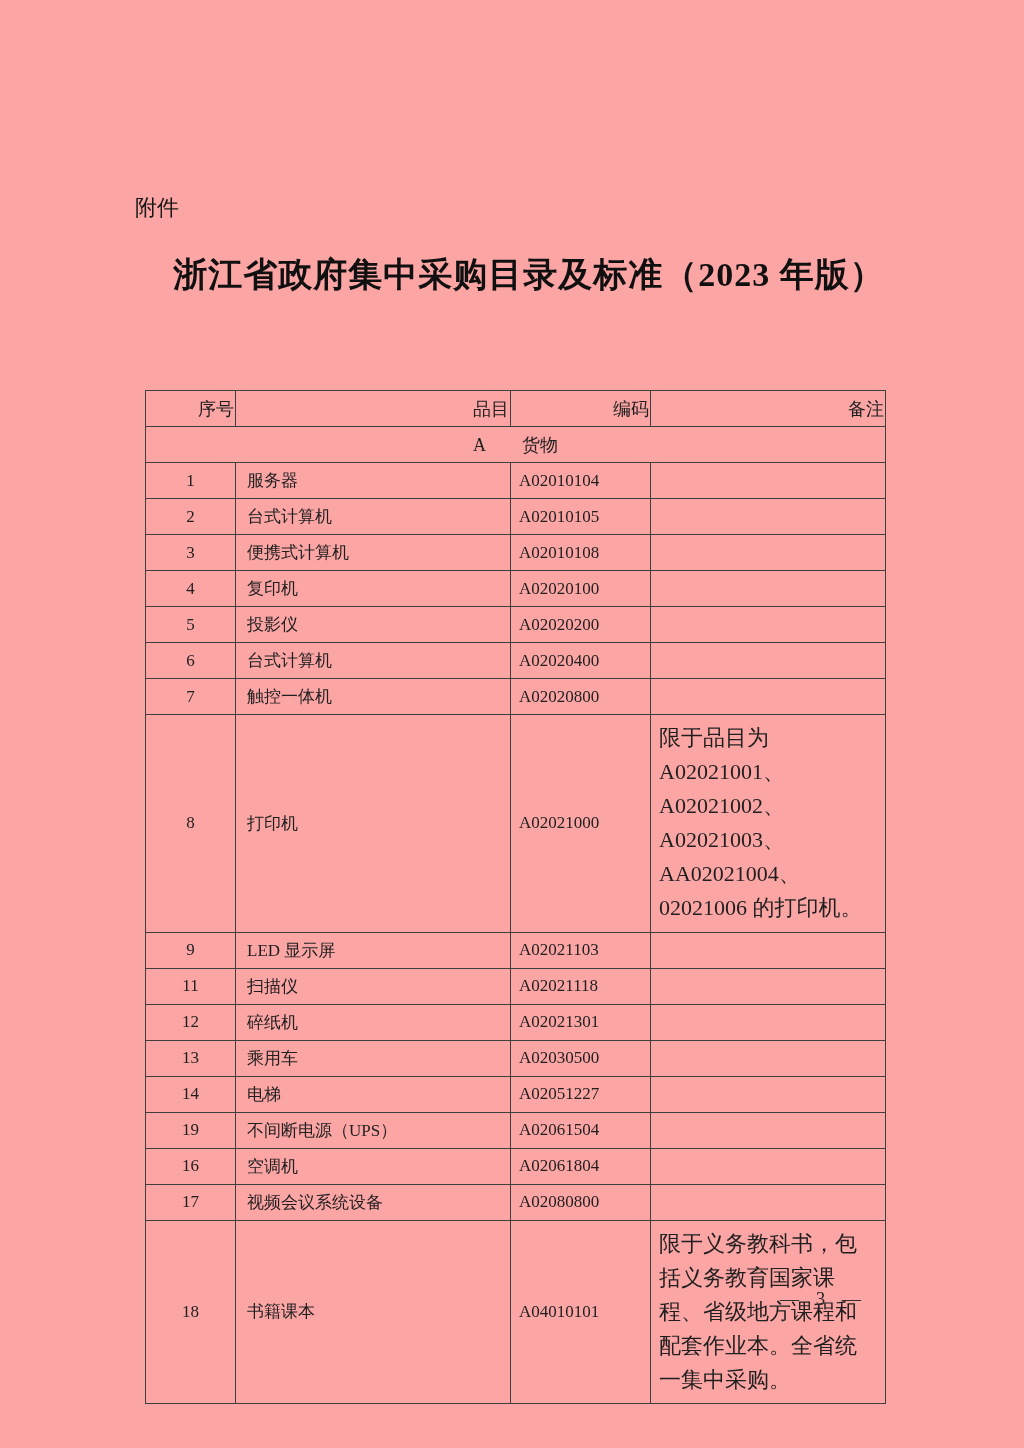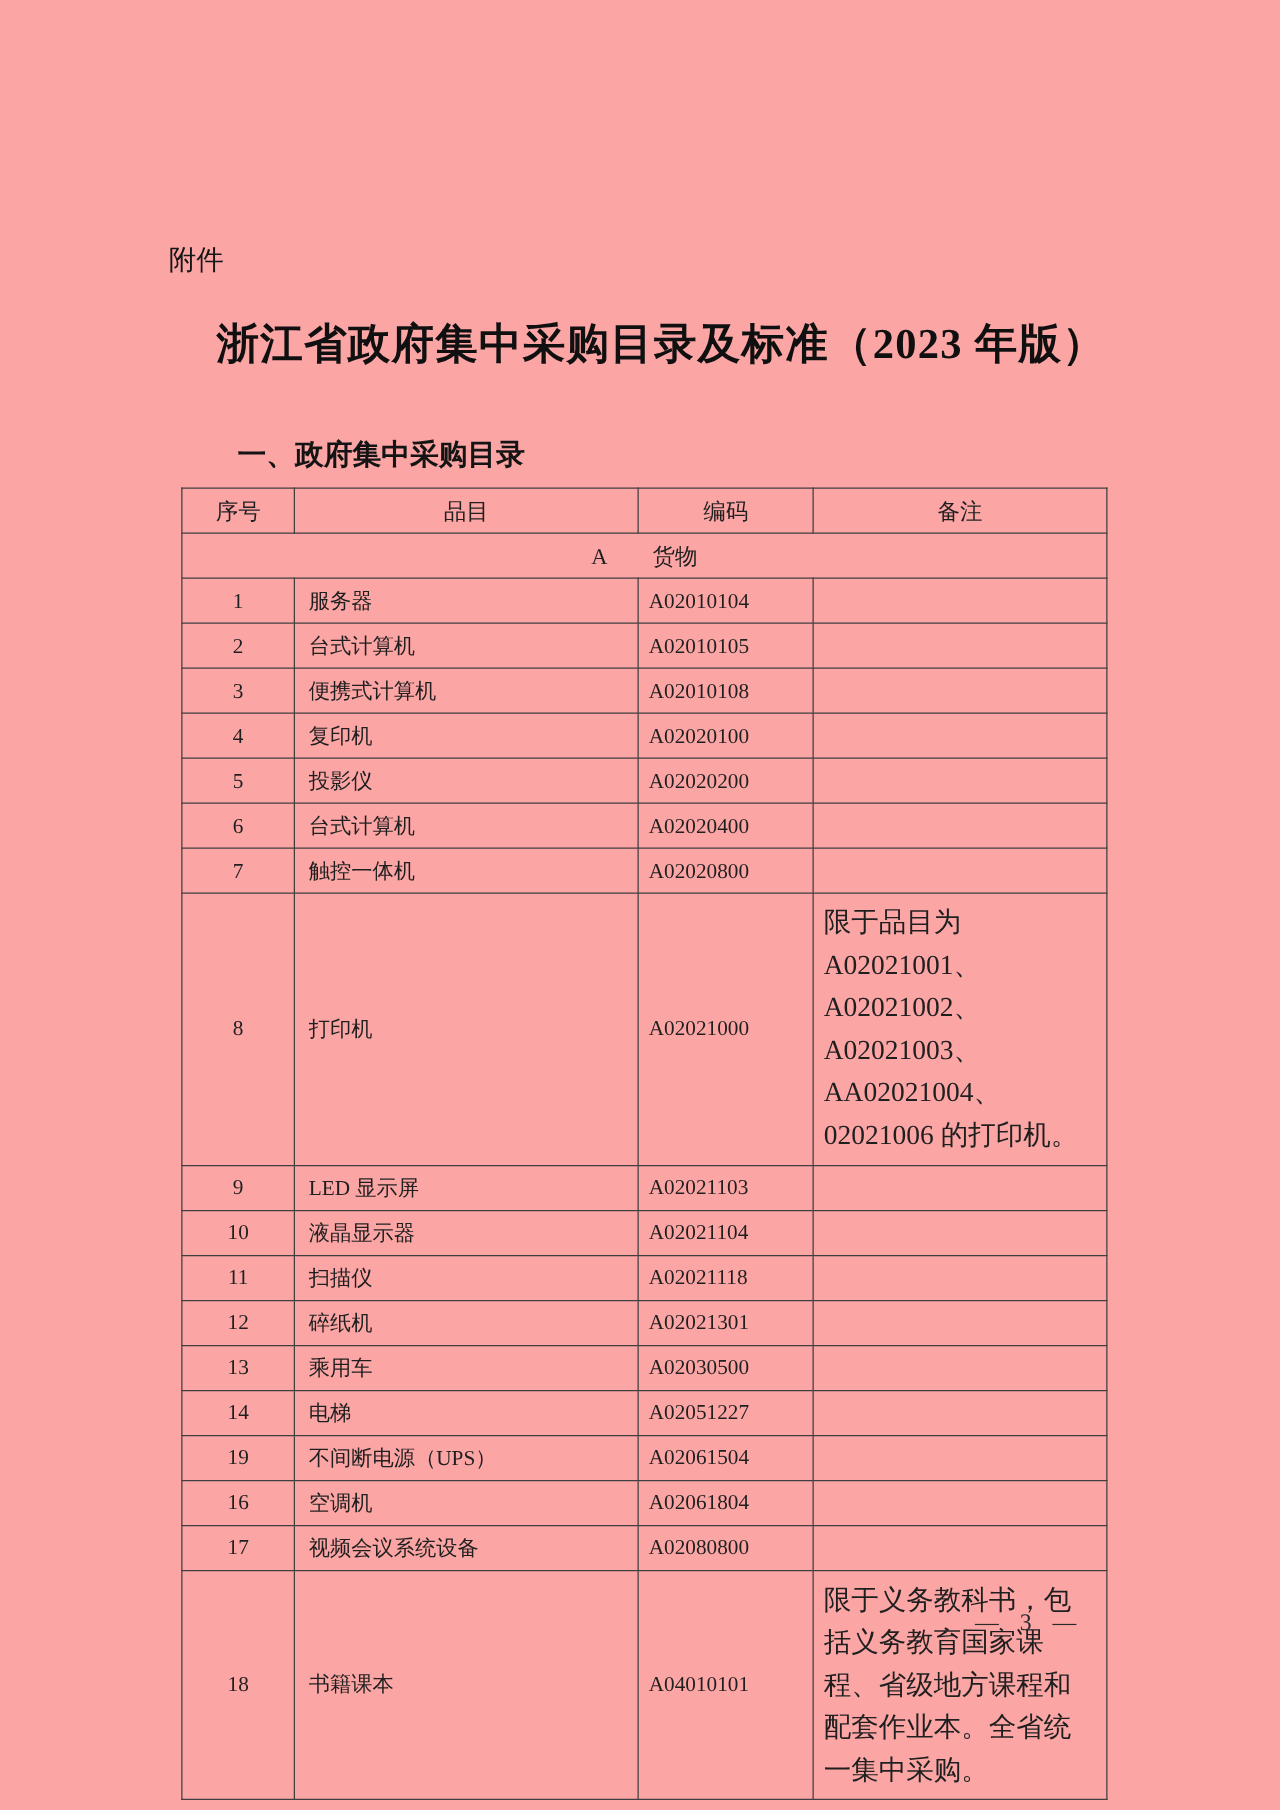--- a/index.html
+++ b/index.html
@@ -57,21 +57,21 @@
   table.catalog th, table.catalog td {
     border: 1px solid #3f3f3f;
     vertical-align: middle;
     overflow: hidden;
   }
   table.catalog thead tr { height: 36px; }
   table.catalog th {
     font-family: Liberation Mono, monospace;
     font-weight: normal;
     font-size: 18px;
-    text-align: center;
+    text-align: right;
   }
   tr.section-row { height: 36px; }
   tr.section-row td {
     text-align: center;
     font-size: 18px;
     font-family: "Liberation Serif", serif;
   }
   tr.section-row .section-letter { display: inline-block; margin-right: 36px; }
   tr.data-row { height: 36px; }
   tr.data-row.tall-8 { height: 116px; }
@@ -98,21 +98,20 @@
 </style>
 </head>
 <body>
 
 <div class="page">
 
   <div class="attachment">附件</div>
 
   <h1 class="title">浙江省政府集中采购目录及标准（2023 年版）</h1>
 
-  <h2 class="heading">一、政府集中采购目录</h2>
 
   <table class="catalog">
     <colgroup>
       <col style="width:90px">
       <col style="width:275px">
       <col style="width:140px">
       <col style="width:235px">
     </colgroup>
     <thead>
       <tr>
@@ -175,26 +174,20 @@
         <td class="c-code">A02021000</td>
         <td class="c-remark">限于品目为 A02021001、A02021002、A02021003、AA02021004、02021006 的打印机。</td>
       </tr>
       <tr class="data-row">
         <td class="c-no">9</td>
         <td class="c-item">LED 显示屏</td>
         <td class="c-code">A02021103</td>
         <td class="c-remark"></td>
       </tr>
       <tr class="data-row">
-        <td class="c-no">10</td>
-        <td class="c-item">液晶显示器</td>
-        <td class="c-code">A02021104</td>
-        <td class="c-remark"></td>
-      </tr>
-      <tr class="data-row">
         <td class="c-no">11</td>
         <td class="c-item">扫描仪</td>
         <td class="c-code">A02021118</td>
         <td class="c-remark"></td>
       </tr>
       <tr class="data-row">
         <td class="c-no">12</td>
         <td class="c-item">碎纸机</td>
         <td class="c-code">A02021301</td>
         <td class="c-remark"></td>

